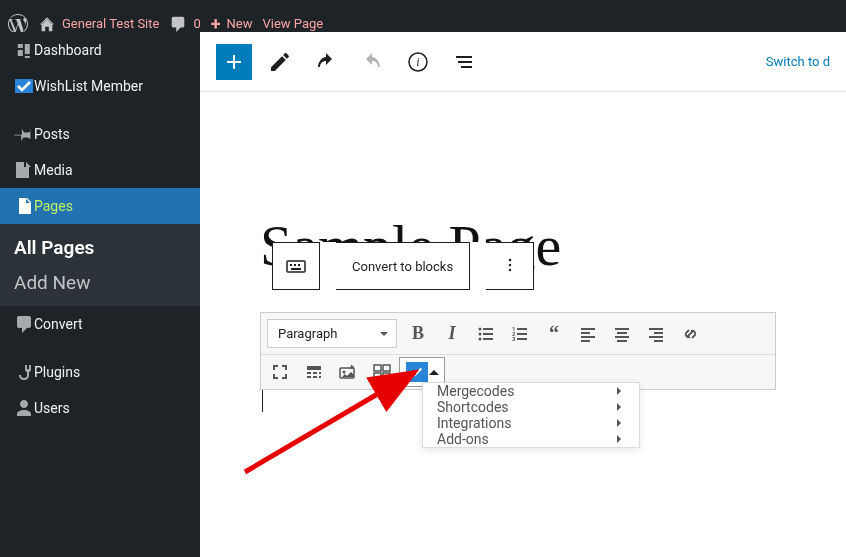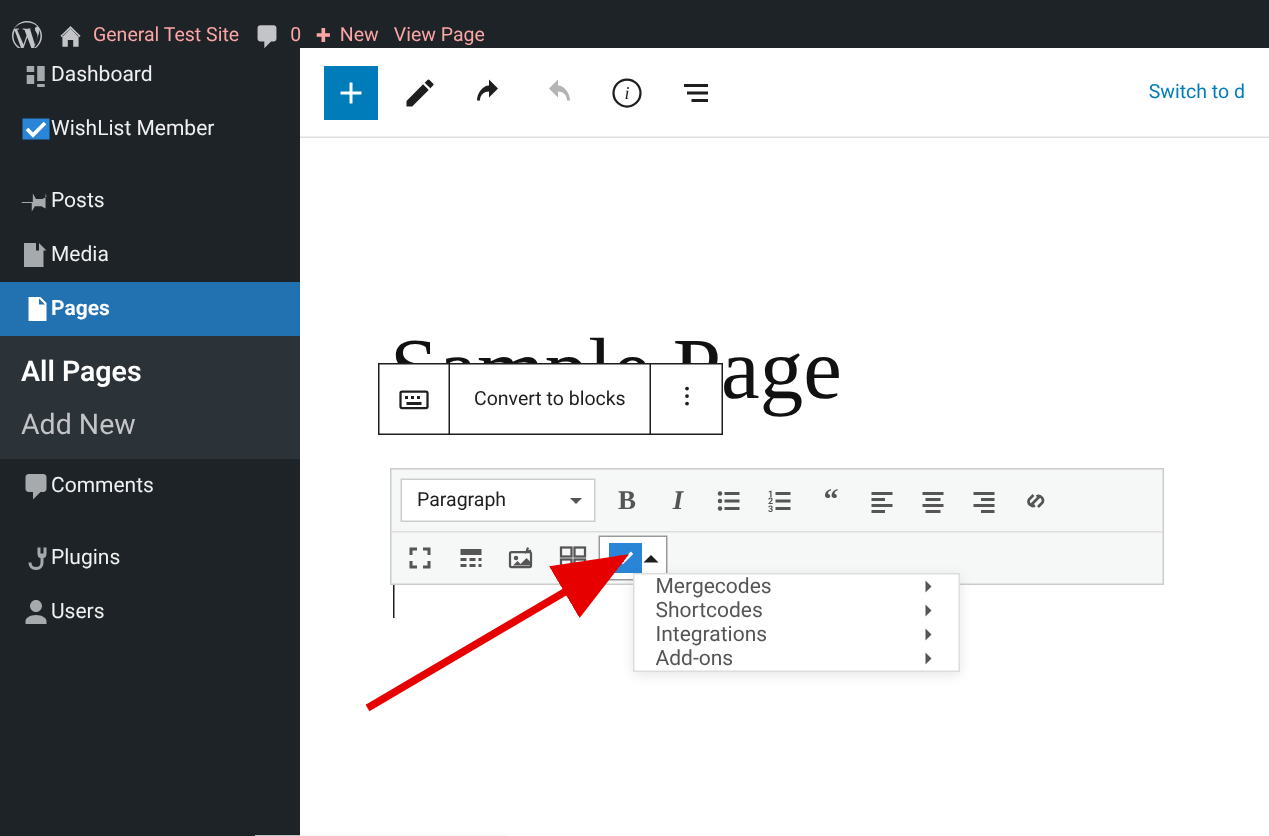--- a/index.html
+++ b/index.html
@@ -40,22 +40,21 @@
     display: flex;
     align-items: center;
     padding: 8px 14px;
     cursor: pointer;
     font-size: 14px;
     color: #f0f0f1;
     position: relative;
   }
   .side-item.active {
     background: #2271b1;
-    color: #ffffff;
-    font-weight: bold;
+    color: #bef264;
   }
   .side-item.active::after {
     content: "";
     position: absolute;
     right: -8px;
     top: 50%;
     margin-top: -8px;
     border: 8px solid transparent;
     border-right-color: #f0f0f1;
   }
@@ -118,24 +117,25 @@
     left: 60px;
     font-family: Georgia, 'Times New Roman', serif;
     font-size: 58px;
     color: #111;
     z-index: 0;
   }
 
   
   .block-toolbar {
     position: absolute;
-    top: 210px; left: 52px;
+    top: 210px; left: 72px;
     display: flex;
     z-index: 2;
     background: #fff;
+    gap: 16px;
   }
   .bt-cell {
     border: 1px solid #1e1e1e;
     display: flex; align-items: center; justify-content: center;
     height: 48px;
     padding: 0 16px;
     background: #fff;
     cursor: pointer;
   }
   .bt-cell + .bt-cell { border-left: none; }
@@ -328,21 +328,21 @@
   <div class="sub-menu">
     <div class="sub-item active">All Pages</div>
     <div class="sub-item">Add New</div>
   </div>
   <div class="side-item">
     <span class="side-icon">
       <svg viewBox="0 0 20 20">
           <path d="M5 2h10c1.1 0 2 .9 2 2v8c0 1.1-.9 2-2 2h-2l-5 5v-5H5c-1.1 0-2-.9-2-2V4c0-1.1.9-2 2-2z"></path>
         </svg>
     </span>
-    <span>Comments</span>
+    <span>Convert</span>
   </div>
   <div style="height:12px"></div>
   <div class="side-item">
     <span class="side-icon">
       <svg viewBox="0 0 20 20">
           <path d="M13 3v4h2V3h2v4c0 2-1 3-2 3v3c0 3-2 5-5 5s-5-2-5-5h2c0 2 1 3 3 3s3-1 3-3v-3c-1 0-2-1-2-3V3h2z"></path>
         </svg>
     </span>
     <span>Plugins</span>
   </div>

